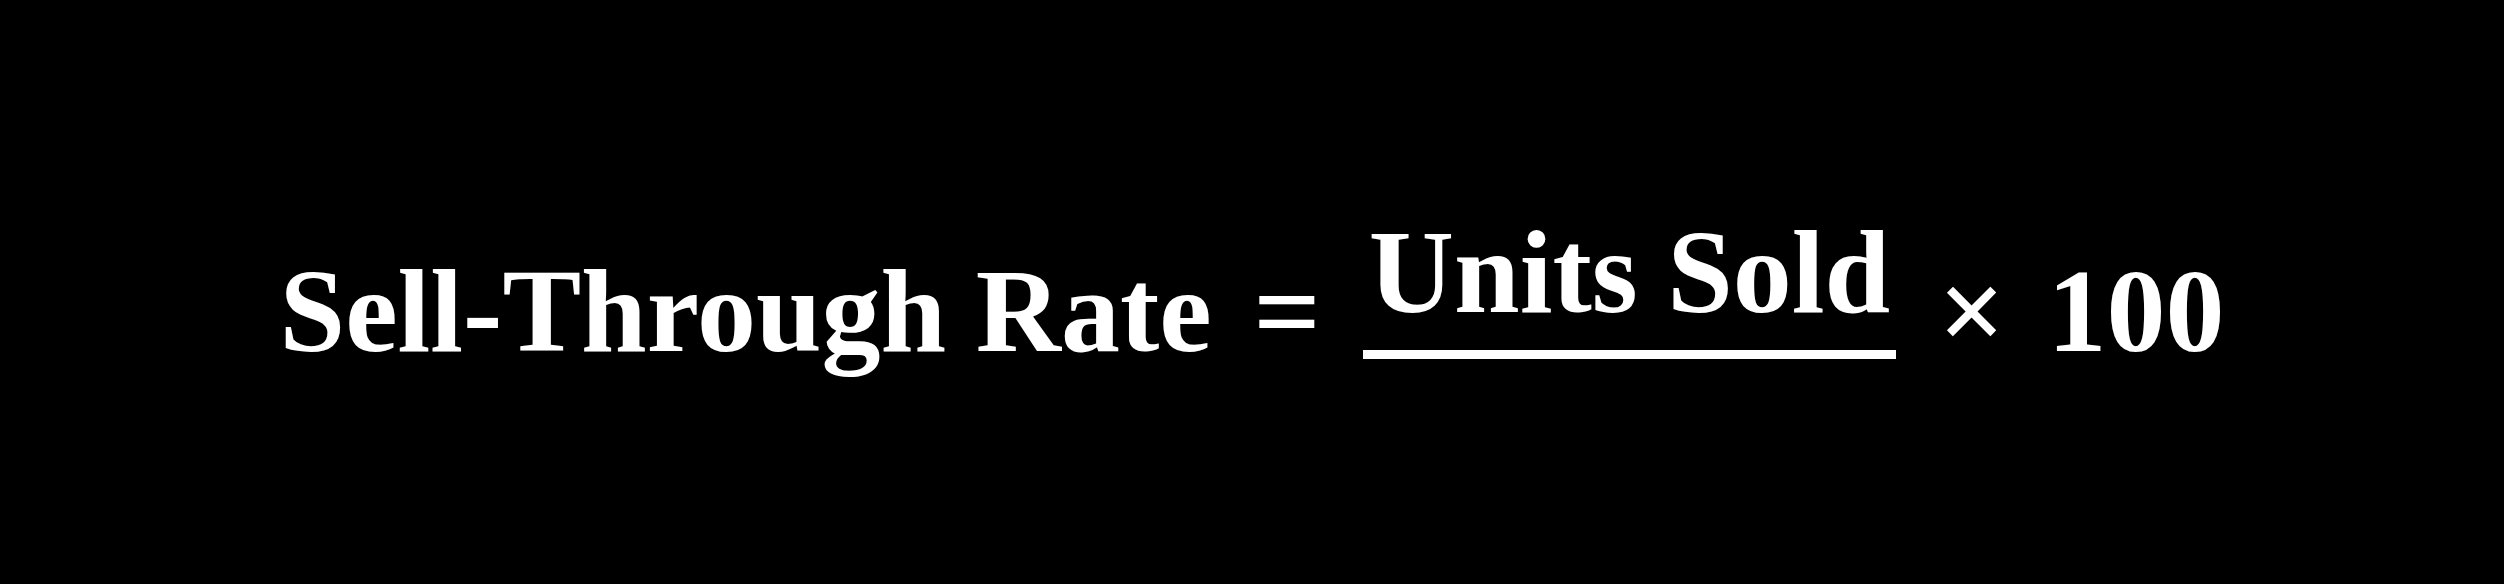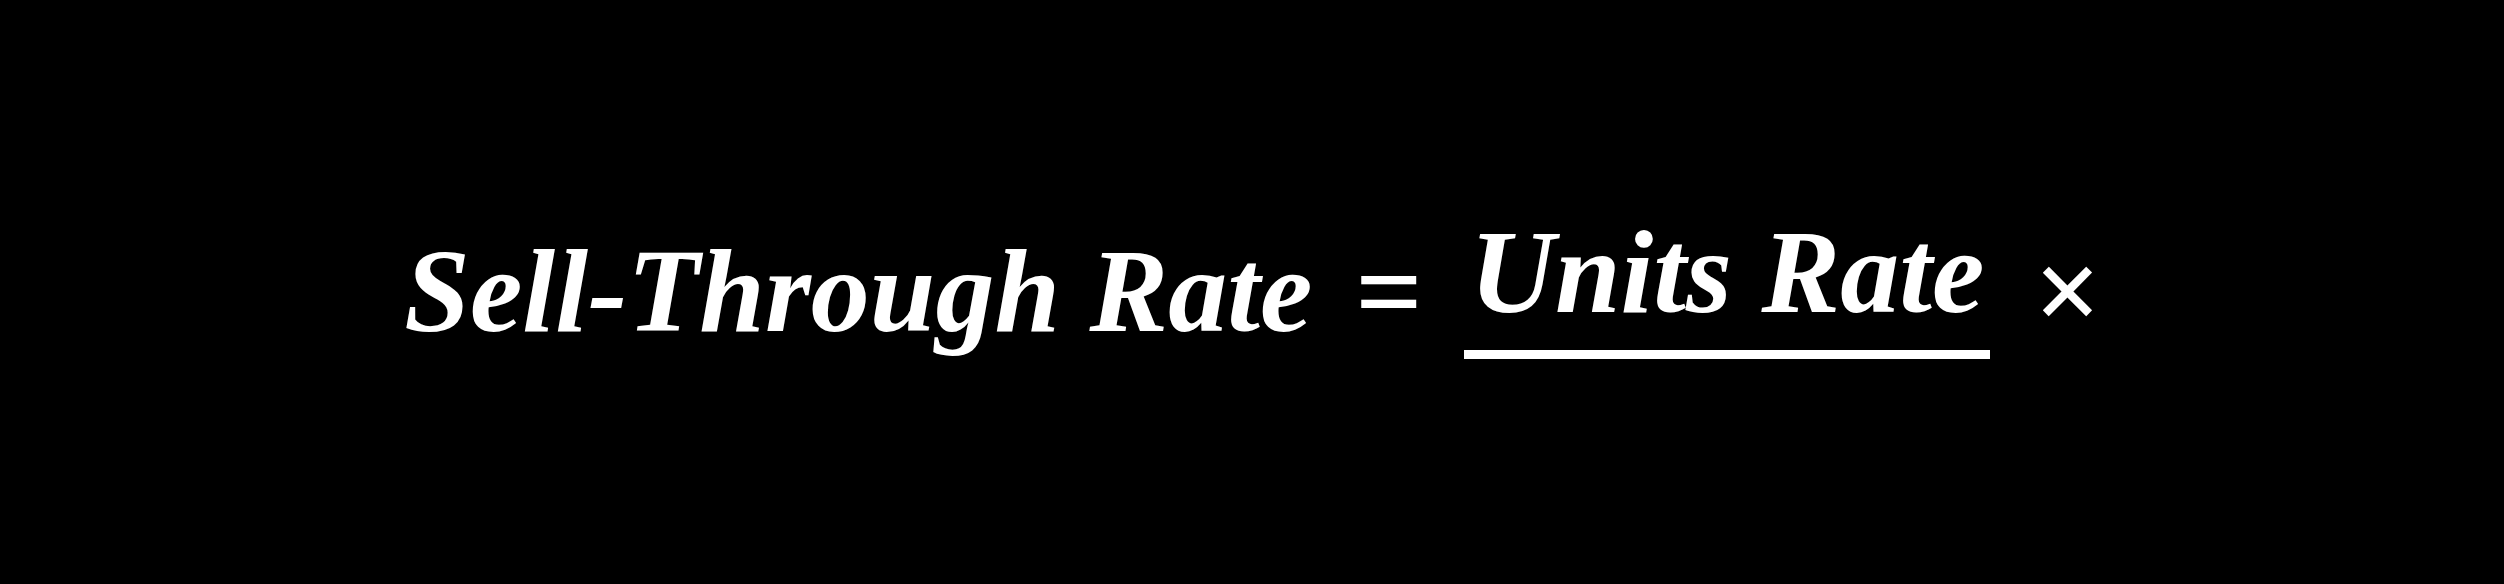--- a/index.html
+++ b/index.html
@@ -16,24 +16,23 @@
     background: #000000;
     display: flex;
     align-items: center;
     justify-content: center;
     font-family: "Liberation Serif", "DejaVu Serif", serif;
     font-weight: bold;
     color: #FFFFFF;
   }
   .formula-row {
     display: flex;
-    align-items: center;
+    align-items: flex-end;
     column-gap: 42px;
     white-space: nowrap;
-    font-style: italic;
   }
   .lhs, .equals, .times, .multiplier {
     font-size: 118px;
     line-height: 1;
   }
   .fraction {
     display: inline-flex;
     flex-direction: column;
     align-items: center;
   }
@@ -51,18 +50,19 @@
   }
 </style>
 </head>
 <body>
 
 <div class="formula-canvas">
   <div class="formula-row">
     <span class="lhs">Sell-Through Rate</span>
     <span class="equals">=</span>
     <span class="fraction">
-      <span class="numerator">Units Rate</span>
+      <span class="numerator">Units Sold</span>
       <span class="frac-bar"></span>
     </span>
     <span class="times">×</span>
+    <span class="multiplier">100</span>
   </div>
 </div>
 
 </body></html>

